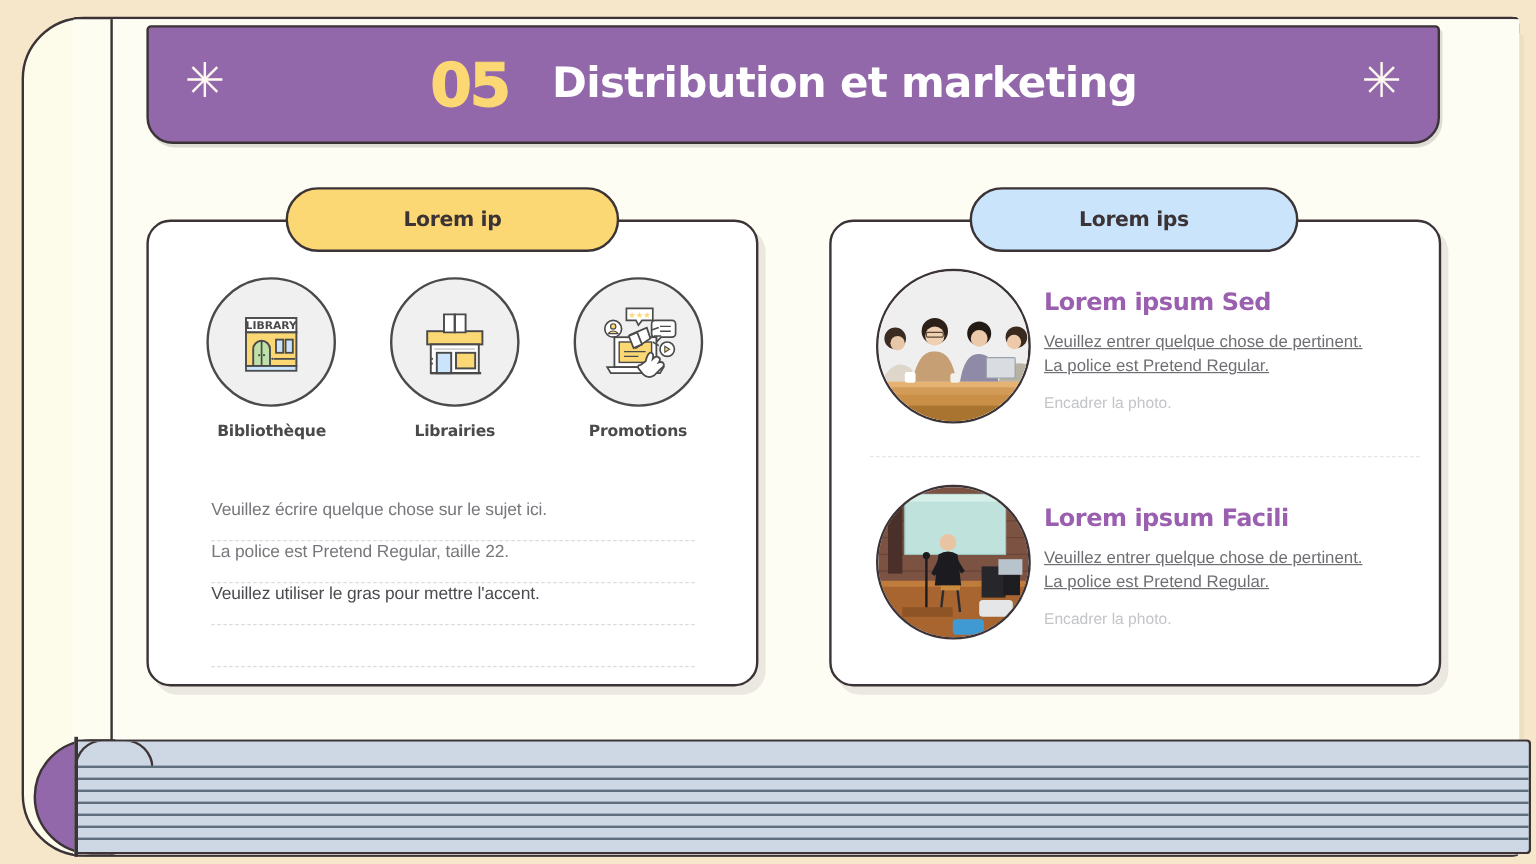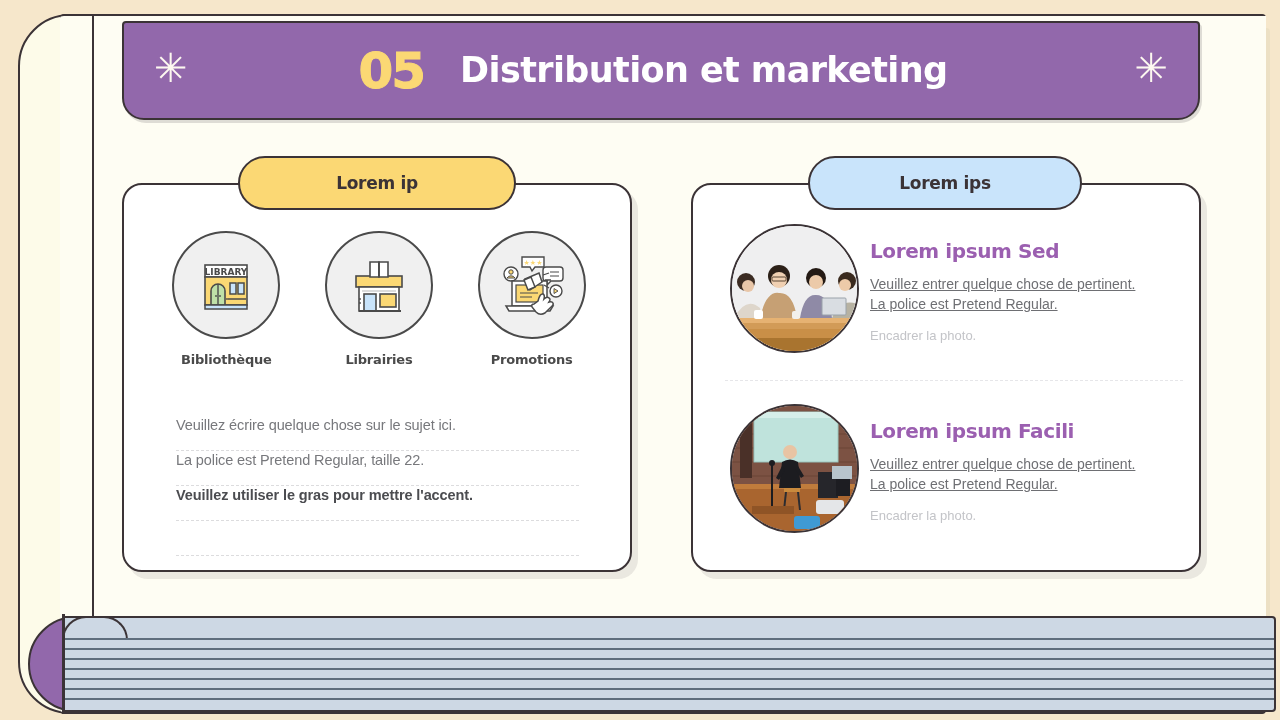--- a/index.html
+++ b/index.html
@@ -176,21 +176,21 @@
     align-items: flex-start;
     padding-top: 1px;
   }
   .text-line span {
     font-family: "Liberation Sans", sans-serif;
     font-size: 14.5px;
     color: #77787c;
     letter-spacing: -0.1px;
   }
   .text-line.bold span {
-    font-weight: bold;
+    font-weight: normal;
     color: #4b4c50;
   }
 
   
   .person-row {
     position: absolute;
     left: 37px;
     width: 460px;
     display: flex;
     gap: 11px;

